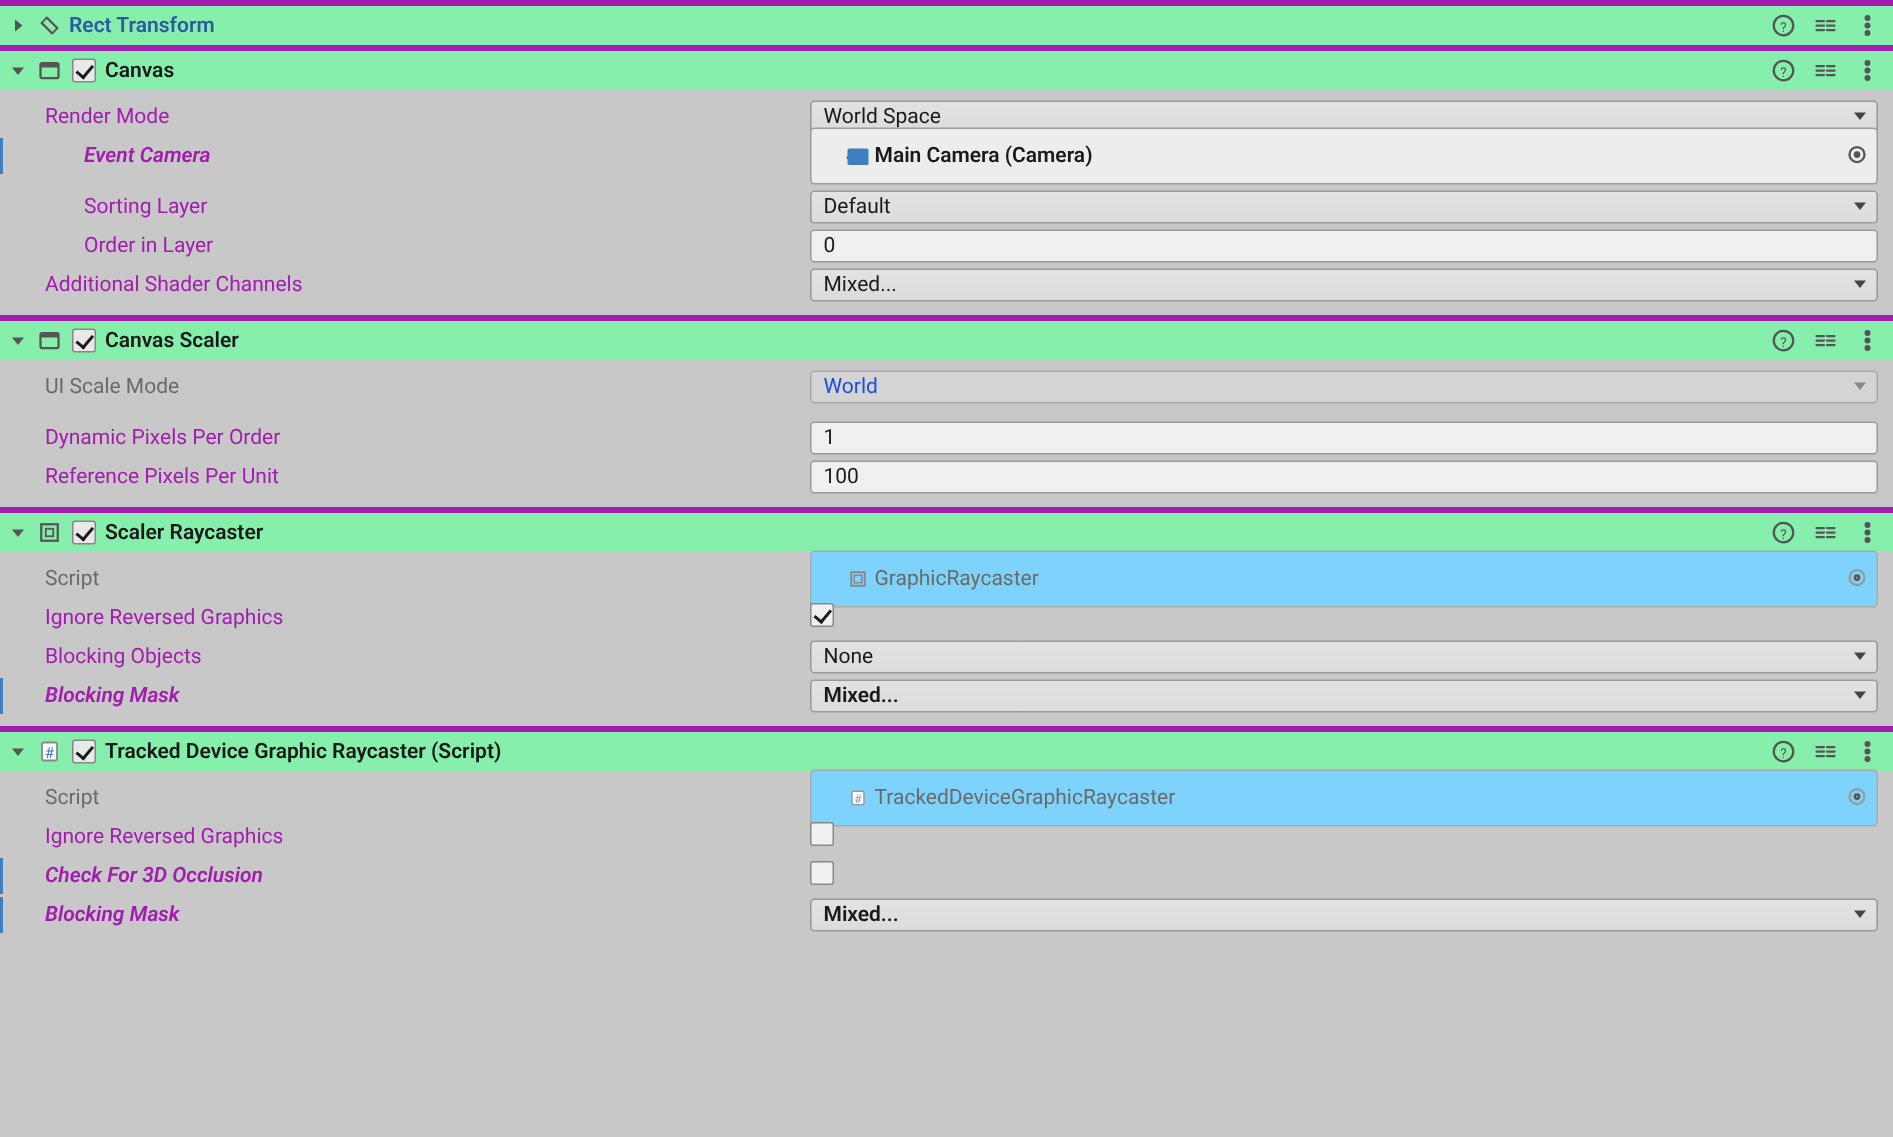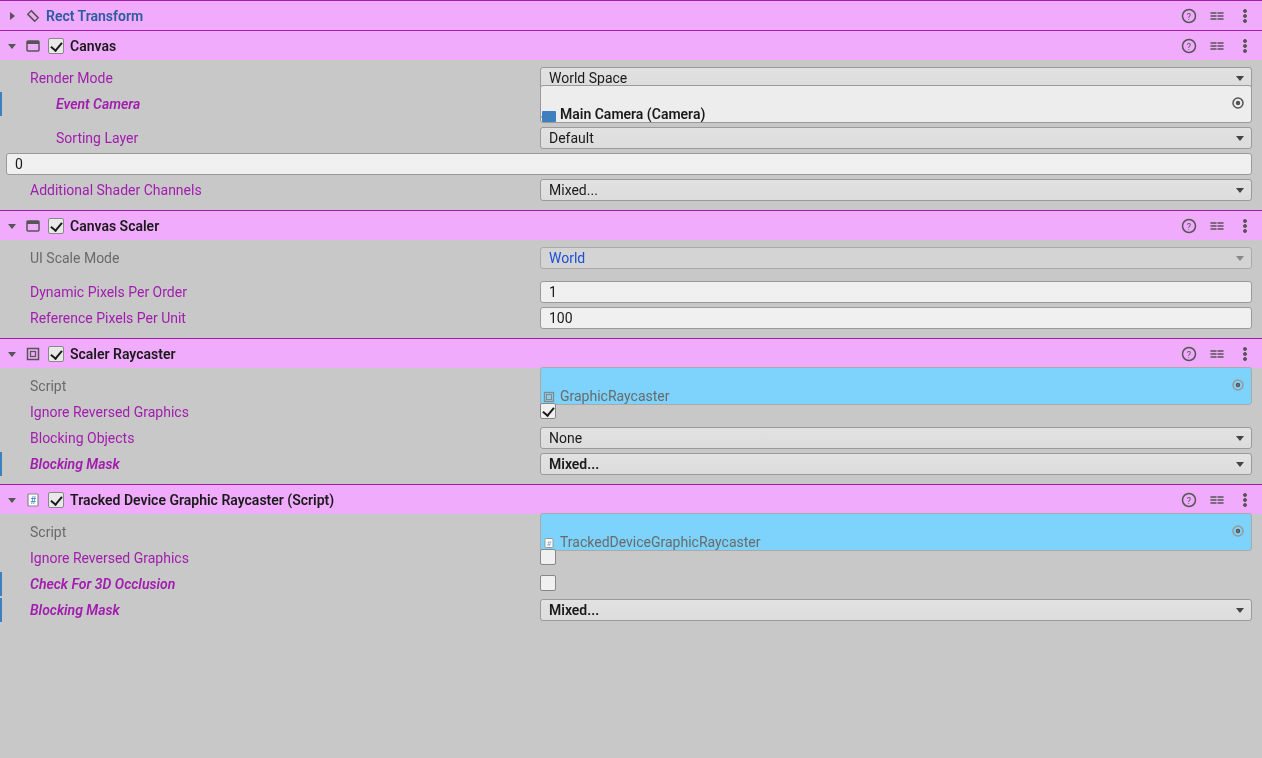--- a/index.html
+++ b/index.html
@@ -6,22 +6,22 @@
   body {
     font-family: -apple-system, BlinkMacSystemFont, "Segoe UI", Roboto, Arial, sans-serif;
     font-size: 14px;
     background: #c8c8c8;
     color: #1a1a1a;
     width: 1262px;
   }
   .inspector { width: 100%; }
   .component-header {
     display: flex; align-items: center;
-    background: #f0abfc;
-    border-top: 1px solid #a21caf;
+    background: #86efac;
+    border-top: 4px solid #a21caf;
     height: 30px;
     padding: 0 6px;
   }
   .component-header.folded .arrow { transform: rotate(-90deg); }
   .arrow {
     width: 12px; height: 12px;
     display: inline-flex; align-items: center; justify-content: center;
     margin-right: 2px;
   }
   .arrow svg { width: 10px; height: 10px; fill: #555; }
@@ -79,22 +79,22 @@
   .dropdown .dd-arrow {
     position: absolute; right: 6px; top: 50%; transform: translateY(-50%);
   }
   .dd-arrow svg { width: 10px; height: 10px; fill: #444; }
   .textfield {
     width: 100%; height: 22px; padding: 0 8px;
     background: #f0f0f0; border: 1px solid #9a9a9a; border-radius: 3px;
     font: inherit; color: #1a1a1a;
   }
   .objfield {
-    display: flex; align-items: flex-end;
-    height: 38px; padding: 0 1px;
+    display: flex; align-items: center;
+    height: 38px; padding: 0 24px;
     background: #ededed; border: 1px solid #9a9a9a; border-radius: 3px;
     position: relative;
   }
   .objfield.disabled { background: #7dd3fc; color: #6a6a6a; border-color: #aaa; }
   .objfield .picker {
     position: absolute; right: 4px; top: 50%; transform: translateY(-50%);
     width: 16px; height: 16px;
   }
   .objfield .picker svg { width: 14px; height: 14px; fill: none; stroke: #555; stroke-width: 1.5; }
   .mini-icon { width:14px; height:14px; display:inline-flex; align-items:center; justify-content:center; margin-right:4px;}
@@ -224,20 +224,21 @@
       <div class="input-col">
         <div class="dropdown">
           <span>Default</span>
           <span class="dd-arrow"><svg viewBox="0 0 10 10">
                 <path d="M1 3 L5 8 L9 3 Z"></path>
               </svg></span>
         </div>
       </div>
     </div>
     <div class="row">
+      <div class="label-col indent">Order in Layer</div>
       <div class="input-col">
         <input class="textfield" value="0" style="">
       </div>
     </div>
     <div class="row">
       <div class="label-col">Additional Shader Channels</div>
       <div class="input-col">
         <div class="dropdown">
           <span>Mixed...</span>
           <span class="dd-arrow"><svg viewBox="0 0 10 10">

